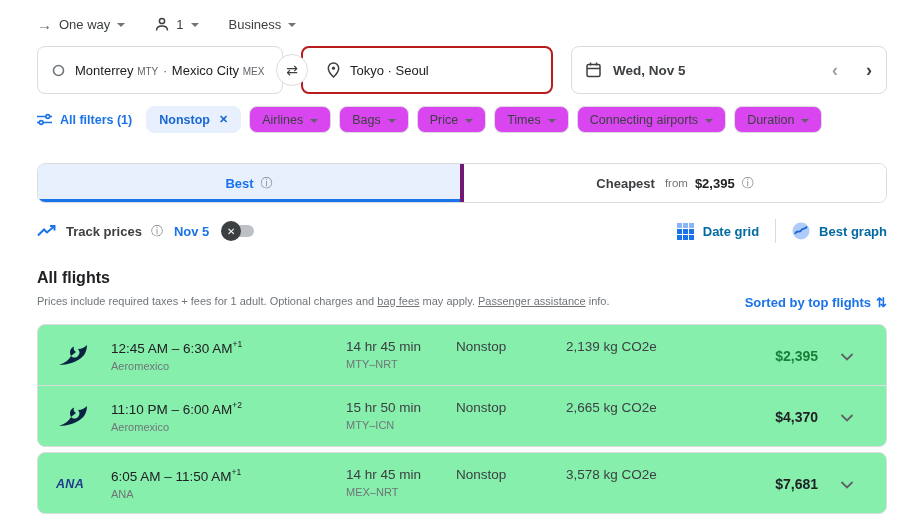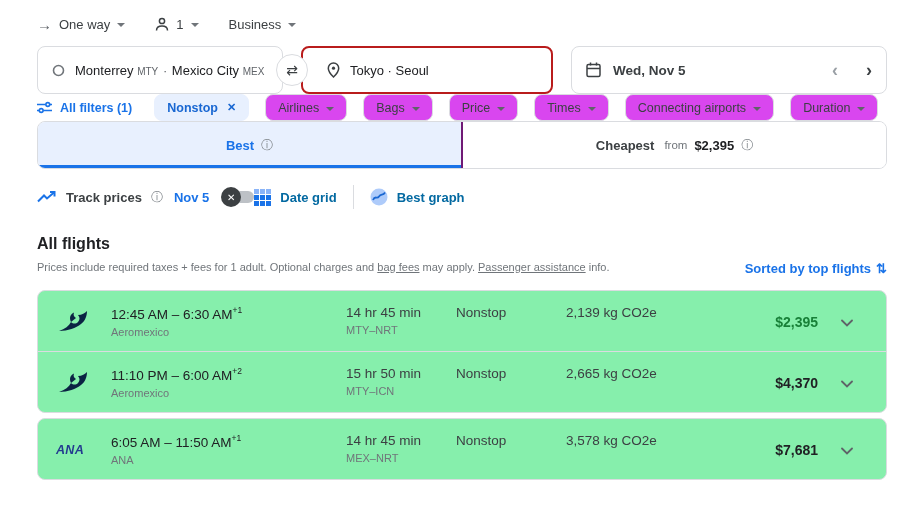--- a/index.html
+++ b/index.html
@@ -20,39 +20,39 @@
   .swap { width:32px; height:32px; border:1px solid #dadce0; border-radius:50%; background:#fff; margin:0 -7px; z-index:2; display:flex; align-items:center; justify-content:center; font-size:14px; color:#3c4043; }
   .field.dest { width:252px; border:2px solid #b91c1c; padding-left:24px; }
   .field.date { flex:1; margin-left:18px; font-weight:700; font-size:13.5px; gap:12px; color:#3c4043; }
   .date-nav { margin-left:auto; display:flex; gap:28px; font-size:18px; line-height:1; }
   .date-nav .prev { color:#9aa0a6; cursor:pointer; }
   .date-nav .next { color:#3c4043; cursor:pointer; }
   .code { font-size:10px; color:#5f6368; }
   .sep { color:#5f6368; margin:0 1px; }
 
   
-  .chips-row { display:flex; align-items:center; gap:16px; white-space:nowrap; }
+  .chips-row { display:flex; align-items:center; gap:8px; margin-top:12px; white-space:nowrap; }
   .all-filters { display:flex; align-items:center; gap:8px; color:#1a73e8; font-size:12.5px; font-weight:700; padding-right:6px; }
   .chip { display:flex; align-items:center; gap:7px; border:1px solid #dadce0; border-radius:8px; height:27px; padding:0 12px; font-size:12.5px; color:#3c4043; background:#d946ef; }
   .chip .caret { border-top-color:#5f6368; }
   .chip.active { background:#e8f0fe; border:1px solid #e8f0fe; color:#1967d2; font-weight:700; }
   .chip-close { font-size:11px; color:#1967d2; margin-left:2px; cursor:pointer; }
 
   
-  .tabs { display:flex; margin-top:0; border:1px solid #dadce0; border-radius:8px; height:48px; overflow:hidden; }
+  .tabs { display:flex; margin-top:30px; border:1px solid #dadce0; border-radius:8px; height:40px; overflow:hidden; }
   .tab { flex:1; display:flex; align-items:center; justify-content:center; gap:7px; font-size:13px; position:relative; cursor:pointer; background:#fff; }
   .tab.best { background:#e8f0fe; color:#1a73e8; font-weight:700; }
   .tab.best::after { content:""; position:absolute; left:0; right:0; bottom:0; height:3px; background:#1a73e8; }
-  .tab.cheapest { border-left:2px solid #701a75; color:#3c4043; font-weight:700; }
+  .tab.cheapest { border-left:4px solid #701a75; color:#3c4043; font-weight:700; }
   .tab .from { font-size:11.5px; color:#70757a; font-weight:400; margin-left:3px; }
   .tab .cprice { font-weight:700; color:#202124; }
   .info { font-size:12px; color:#80868b; line-height:1; font-weight:400; }
 
   
-  .track-row { display:flex; align-items:center; justify-content:flex-start; margin-top:16px; height:24px; }
+  .track-row { display:flex; align-items:center; justify-content:space-between; margin-top:16px; height:24px; }
   .track-left { display:flex; align-items:center; gap:9px; }
   .track-label { font-size:13px; color:#3c4043; font-weight:700; }
   .track-date { font-size:13px; color:#1a73e8; font-weight:700; margin-left:2px; cursor:pointer; }
   .toggle { width:30px; height:12px; background:#bdc1c6; border-radius:7px; position:relative; margin-left:6px; display:inline-block; cursor:pointer; }
   .toggle-thumb { position:absolute; left:-3px; top:-4px; width:20px; height:20px; background:#3c4043; border-radius:50%; display:flex; align-items:center; justify-content:center; color:#fff; font-size:10px; }
   .track-right { display:flex; align-items:center; gap:16px; }
   .view-btn { display:flex; align-items:center; gap:9px; color:#0369a1; font-size:13px; font-weight:700; }
   .vdiv { width:1px; height:24px; background:#dadce0; }
 
   

